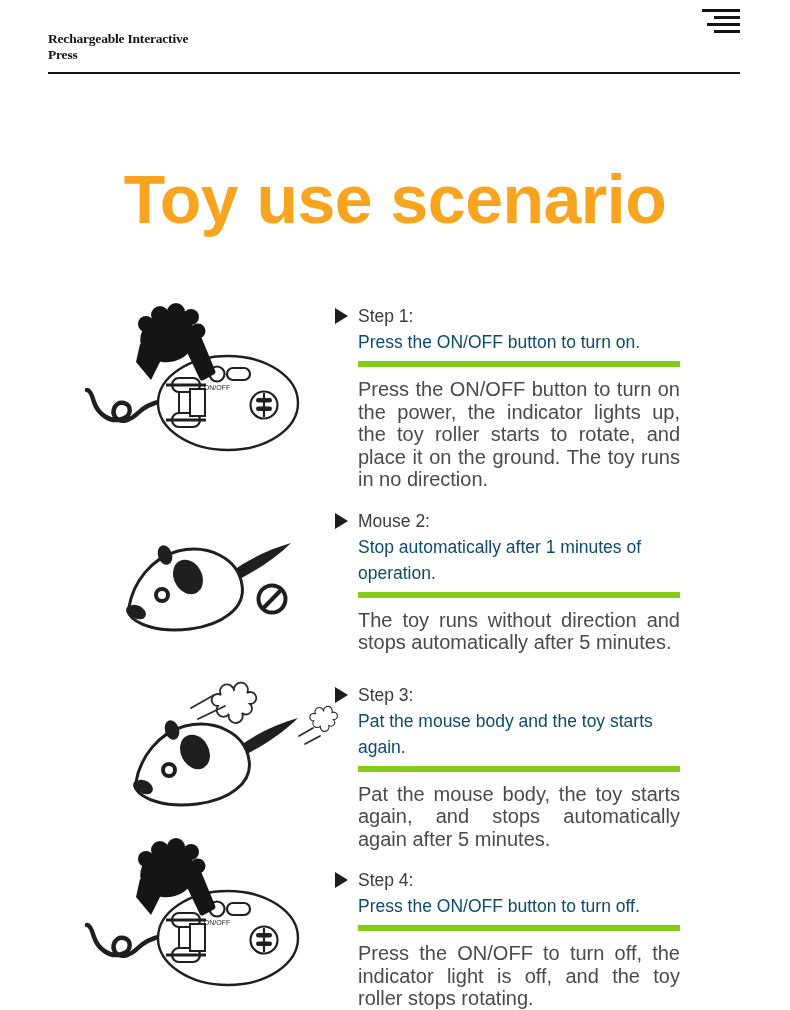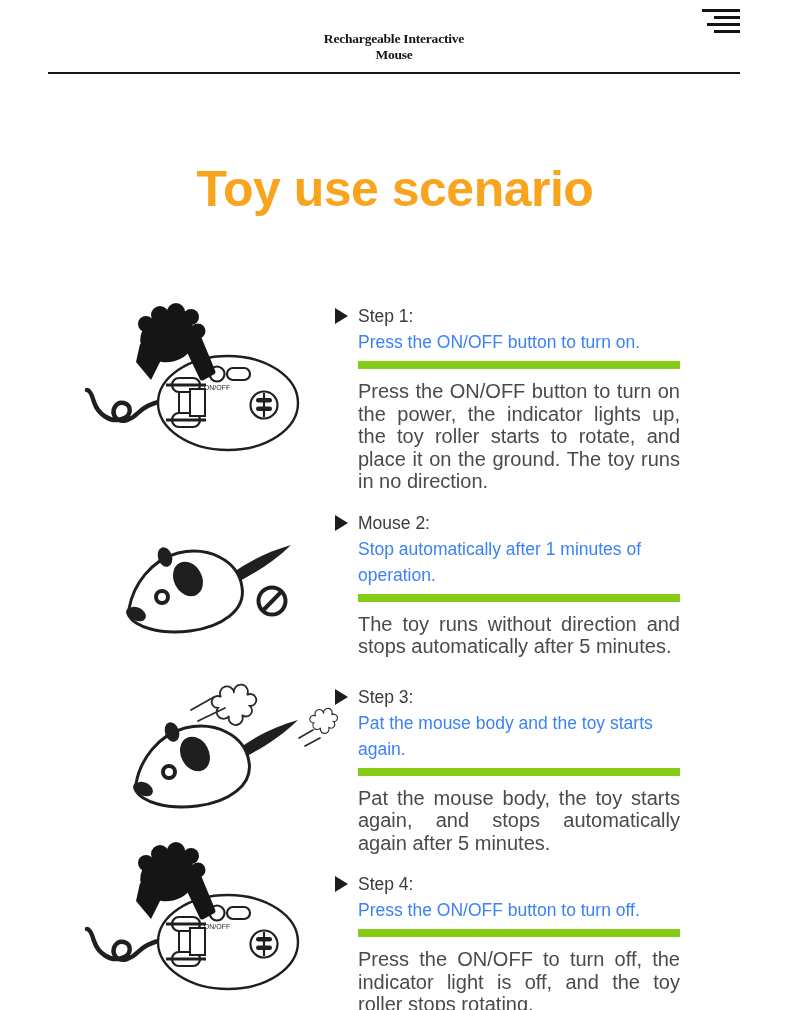--- a/index.html
+++ b/index.html
@@ -6,41 +6,41 @@
   html,body { background:#ffffff; }
   body {
     width:790px; height:1010px; position:relative; overflow:hidden;
     font-family:"Liberation Sans", sans-serif;
   }
   .page { position:absolute; inset:0; background:#fff; }
 
   
   header {
     position:absolute; left:48px; right:50px; top:0; height:74px;
-    border-bottom:2px solid #161616; padding-top:31px;text-align:center;
+    border-bottom:2px solid #161616; padding-top:31px;
   }
   .brand {
     font-family:"Liberation Serif", serif; font-weight:600;
     font-size:13.5px; line-height:16px; color:#141414; letter-spacing:-0.2px;
   }
   .brand span { display:block; }
   .menu-icon {
     position:absolute; right:0; top:9px; width:38px;
     display:flex; flex-direction:column; align-items:flex-end; cursor:pointer;
   }
   .menu-icon .bar { display:block; height:3px; background:#141414; margin-bottom:4px; }
   .menu-icon .b1 { width:38px; }
   .menu-icon .b2 { width:26px; }
   .menu-icon .b3 { width:33px; }
   .menu-icon .b4 { width:26px; margin-bottom:0; }
 
   
   .title {
     position:absolute; top:160px; left:0; width:100%;
-    text-align:center; font-size:50px; font-weight:bold;
+    text-align:center; font-size:68px; font-weight:bold;
     letter-spacing:-0.5px; color:#F8A41E;
   }
 
   
   .steps { position:absolute; top:303px; left:0; width:790px; }
   .step { display:flex; align-items:flex-start; margin-bottom:17px; }
   .illus { width:335px; flex:none; }
   .illus svg { display:block; }
   .step.s1 .illus svg { margin:-5px 0 0 80px; }
   .step.s2 .illus svg { margin:-3px 0 0 80px; }
@@ -48,22 +48,22 @@
   .step.s4 .illus svg { margin:-34px 0 0 80px; }
 
   .text { width:345px; flex:none; position:relative; padding-left:23px; }
   .tri {
     position:absolute; left:0; top:5px; width:0; height:0;
     border-left:13px solid #1d1d1d;
     border-top:8px solid transparent; border-bottom:8px solid transparent;
   }
   .step-label { font-size:17.5px; color:#3b3b3b; line-height:26px; }
   .step-subtitle {
-    font-size:17.5px; color:#3b82f6; line-height:26px;
-    border-bottom:8px solid #84cc16; padding-bottom:6px;
+    font-size:17.5px; color:#0c4a6e; line-height:26px;
+    border-bottom:6px solid #84cc16; padding-bottom:6px;
   }
   .step-body {
     font-size:20px; color:#4a4a4a; line-height:22.5px;
     text-align:justify; margin-top:11px;
   }
   svg text { font-family:"Liberation Sans", sans-serif; }
 </style>
 </head>
 <body>
 
@@ -107,21 +107,21 @@
       <ellipse cx="57" cy="107" rx="9.5" ry="6.5" transform="rotate(28 57 107)" fill="#1f1f1f"></ellipse>
     </g>
   </defs>
 </svg>
 
 <div class="page">
 
   <header>
     <div class="brand">
       <span>Rechargeable Interactive</span>
-      <span>Mouse</span>
+      <span>Press</span>
     </div>
     <div class="menu-icon">
       <span class="bar b1"></span>
       <span class="bar b2"></span>
       <span class="bar b3"></span>
       <span class="bar b4"></span>
     </div>
   </header>
 
   <h1 class="title">Toy use scenario</h1>

